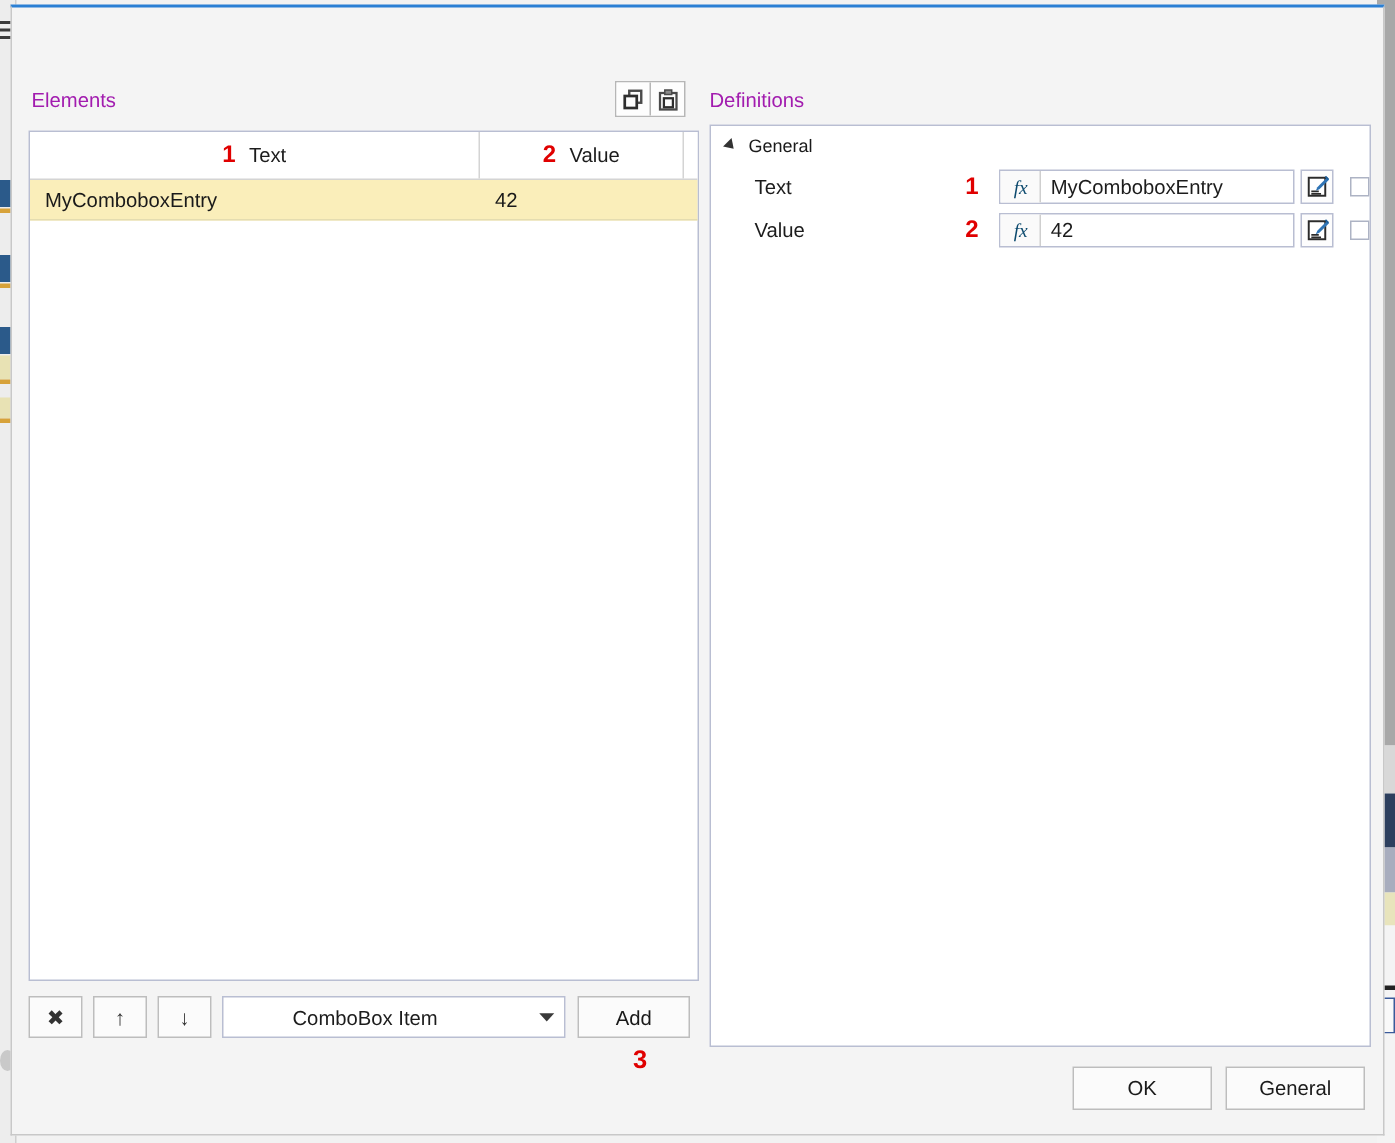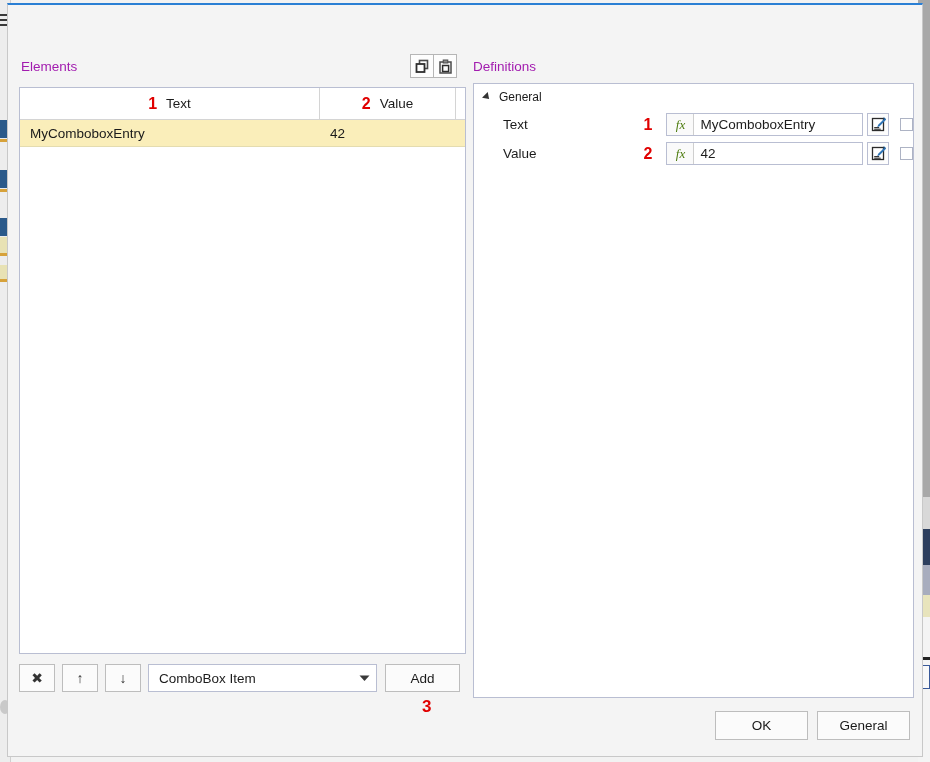--- a/index.html
+++ b/index.html
@@ -167,21 +167,21 @@
     border: 1px solid #b9bed2;
     background: #ffffff;
     box-sizing: border-box;
     display: flex; align-items: center;
     padding: 0 6px 0 10px;
     font-size: 13.5px;
     cursor: pointer;
     margin-right: 8px;
     position: relative;
   }
-  #type-select-value { flex: 1; color: #1c1c1c; }
+  #type-select-value { flex: 1; color: #1c1c1c; margin-left: 36px; }
   #add-button {
     width: 75px; height: 28px;
     border: 1px solid #bdbdbd;
     background: #fbfbfb;
     display: flex; align-items: center; justify-content: center;
     font-size: 13.5px;
     cursor: pointer;
     box-sizing: border-box;
   }
   #annot-3 {
@@ -244,21 +244,21 @@
     box-sizing: border-box;
   }
   .fx-btn {
     width: 26px;
     border-right: 1px solid #cfcfcf;
     background: #fafafa;
     display: flex; align-items: center; justify-content: center;
     font-family: "Liberation Serif", serif;
     font-style: italic;
     font-size: 13px;
-    color: #4d7c0f;
+    color: #0c4a6e;
     cursor: pointer;
   }
   .prop-input {
     flex: 1;
     border: none;
     outline: none;
     background: transparent;
     font-family: "Liberation Sans", sans-serif;
     font-size: 13.5px;
     color: #1c1c1c;

